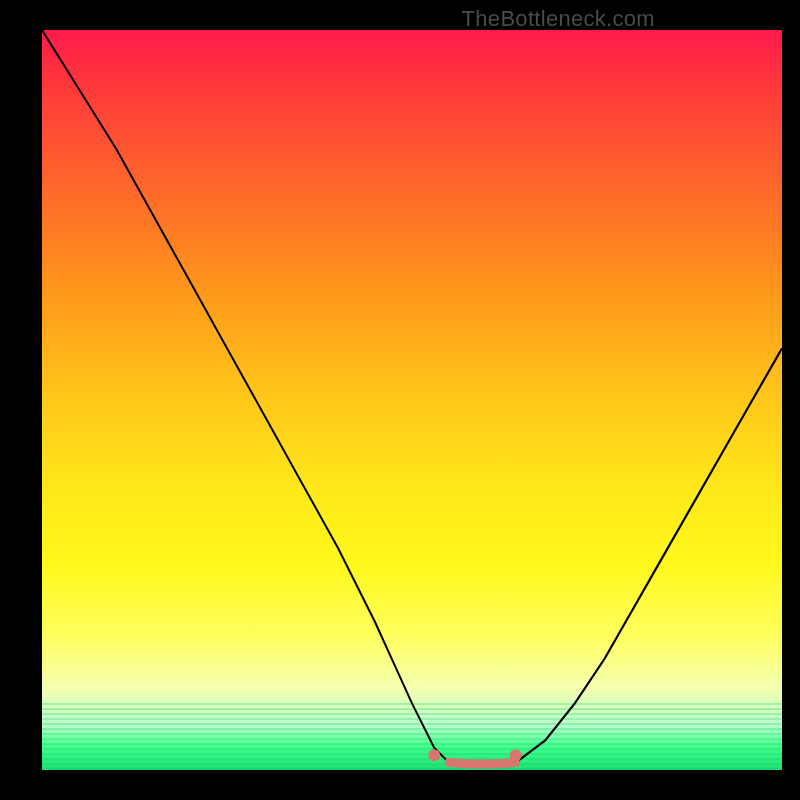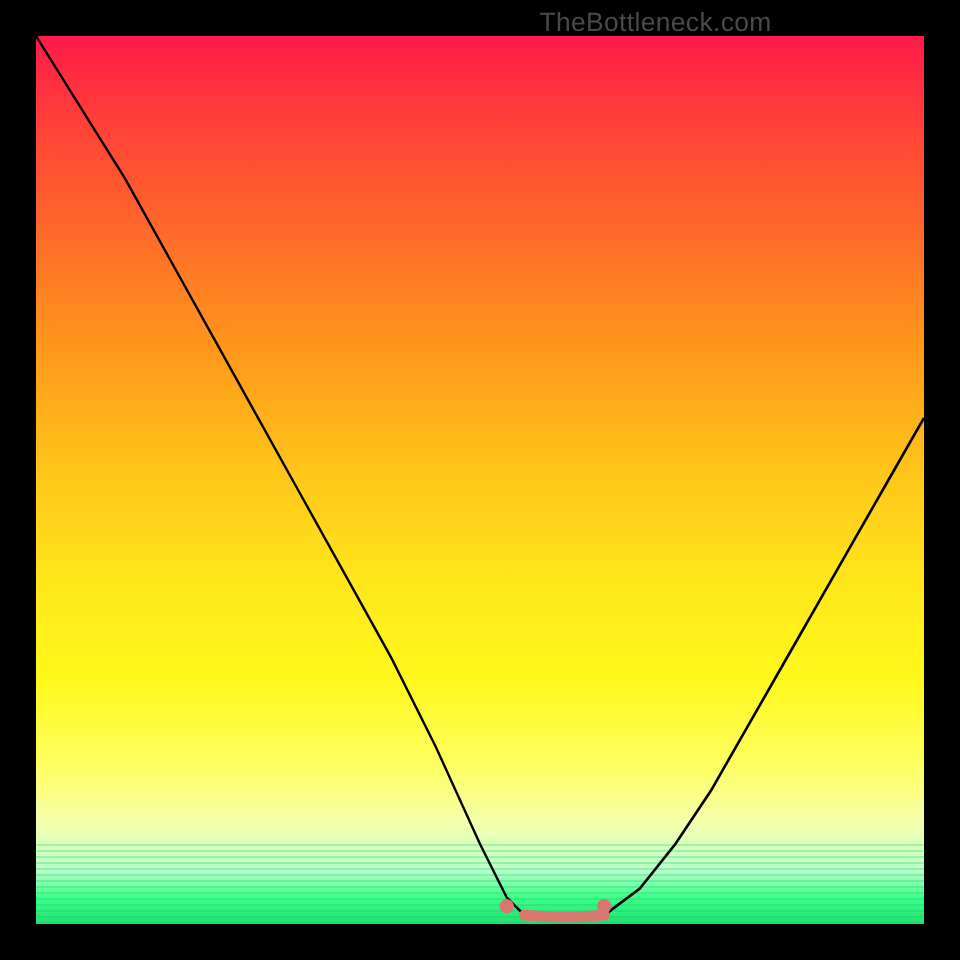--- a/index.html
+++ b/index.html
@@ -9,20 +9,21 @@
     height: 800px;
     overflow: hidden;
     background: #000;
     font-family: Arial, Helvetica, sans-serif;
   }
   .frame {
     position: relative;
     width: 653px;
     height: 800px;
     background: #000;
+    margin-left: 12px;
   }
   .plot-area {
     position: absolute;
     left: 30px;
     top: 30px;
     width: 740px;
     height: 740px;
     overflow: hidden;
   }
   .gradient-bg {

